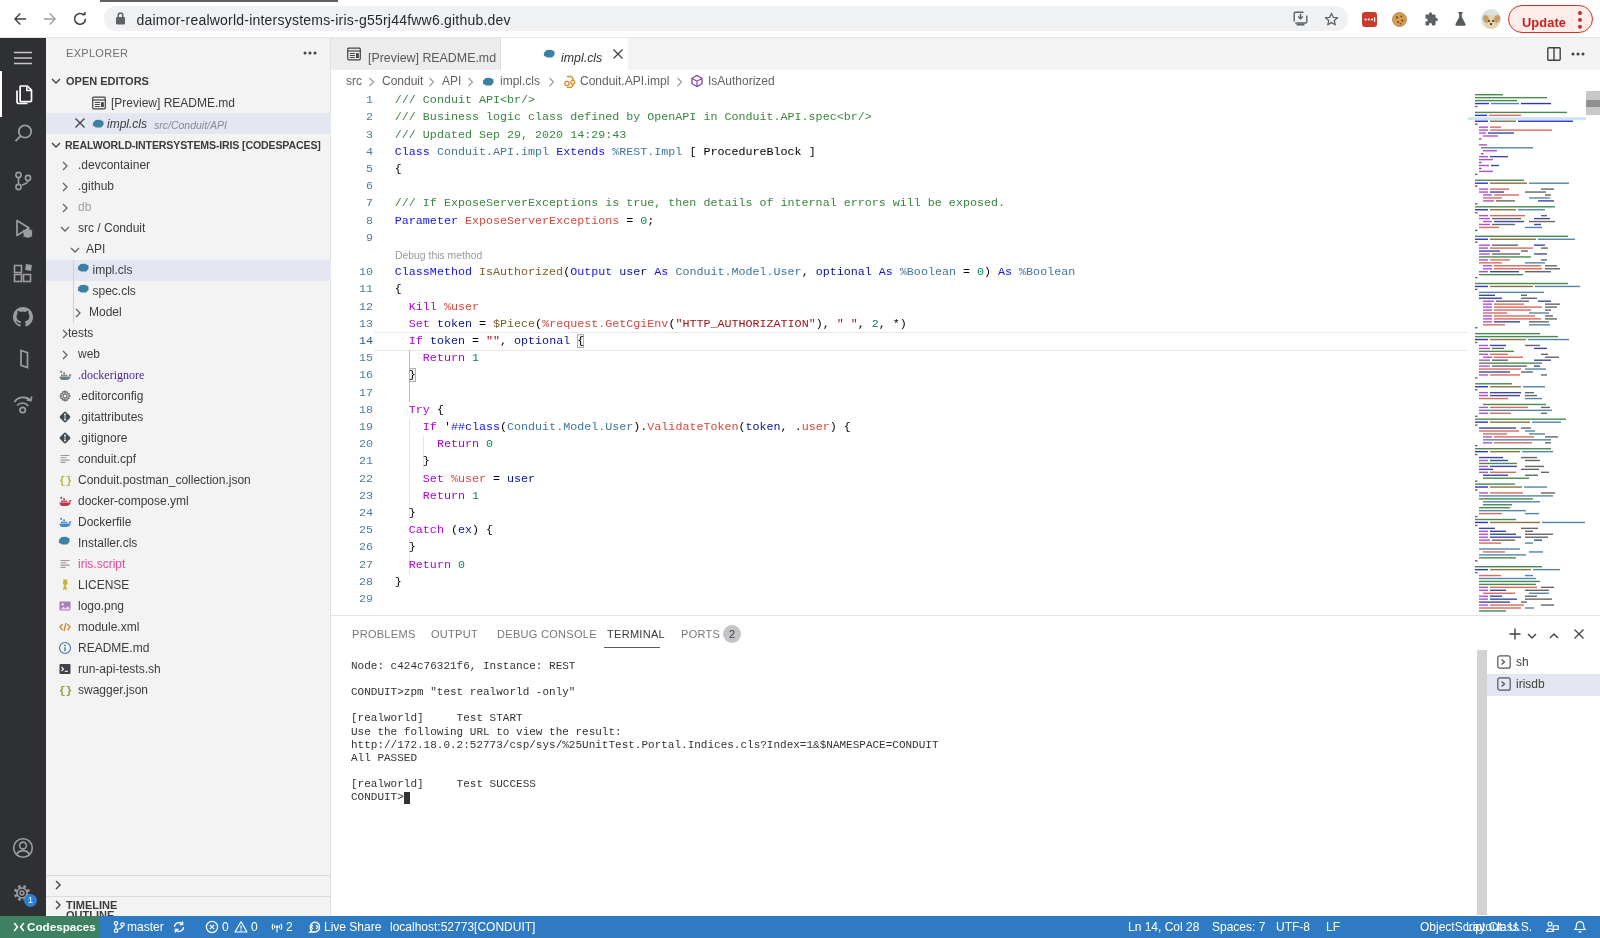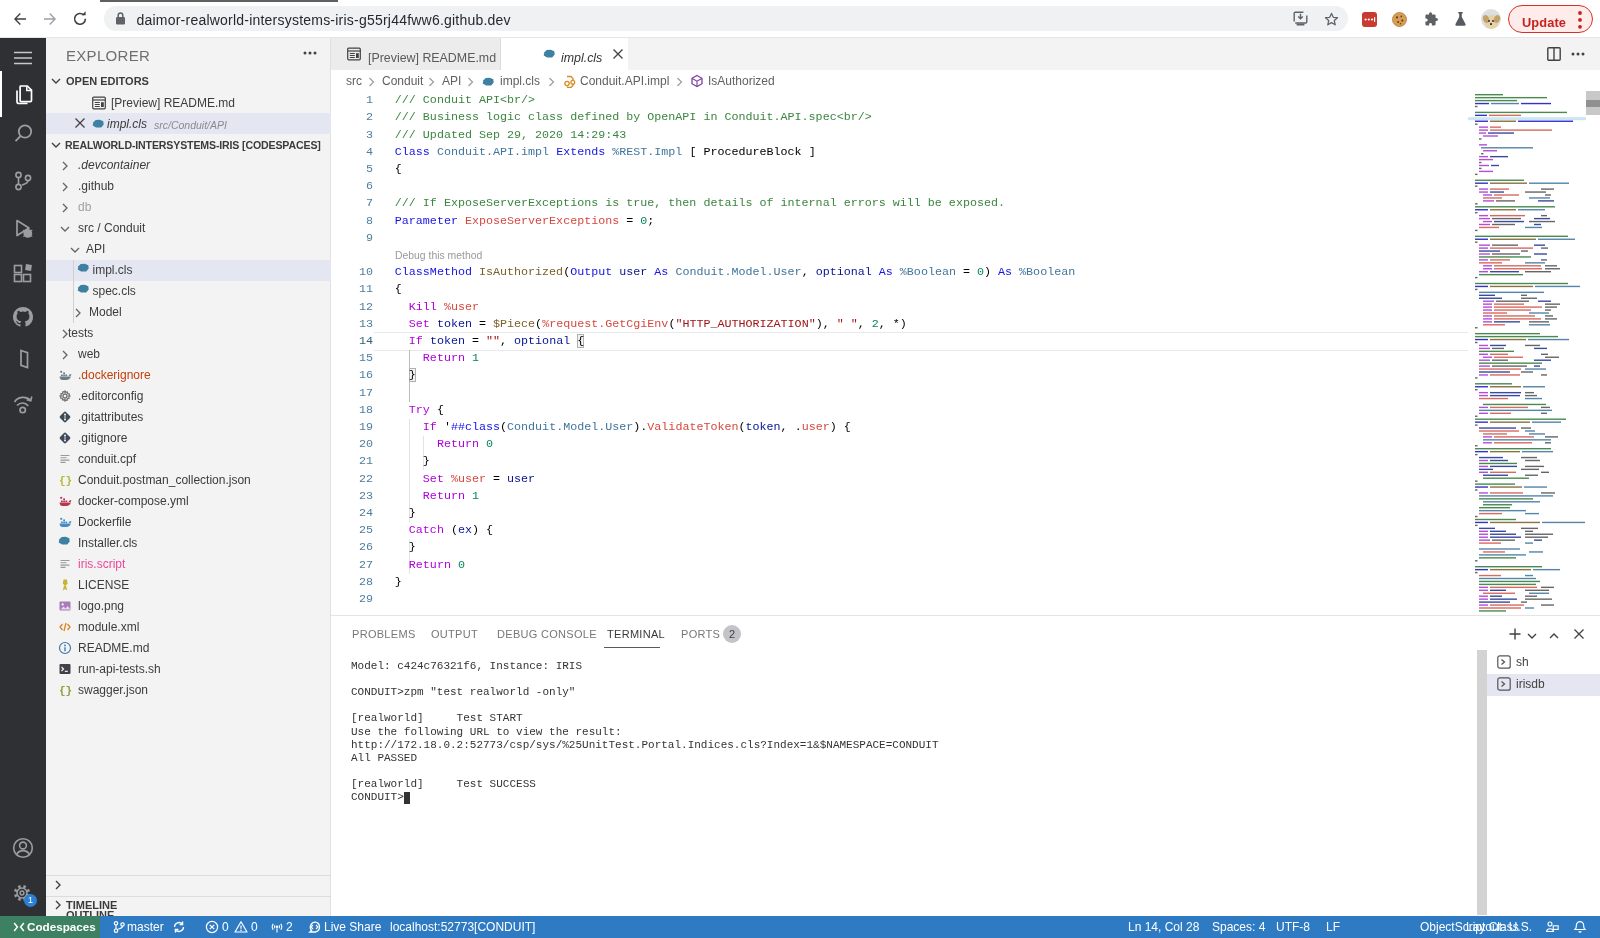--- a/index.html
+++ b/index.html
@@ -169,21 +169,21 @@
   </div>
 <div class="abs" style="left:10px;top:881px;color:#9b9da1">
     <svg width="24" height="24" viewBox="0 0 24 24" style="">
       <circle cx="12" cy="12" r="6.7" fill="none" stroke="currentColor" stroke-width="2.8" stroke-dasharray="2.45 2.8" transform="rotate(11 12 12)"></circle>
       <circle cx="12" cy="12" r="5" fill="none" stroke="currentColor" stroke-width="1.6"></circle>
       <circle cx="12" cy="12" r="1.9" fill="none" stroke="currentColor" stroke-width="1.5"></circle>
     </svg>
   </div>
 <div class="abs" style="left:24px;top:894px;width:13px;height:13px;border-radius:7px;background:#2b7fd4;color:#fff;font-size:9px;text-align:center;line-height:13px">1</div>
 <div class="abs" style="left:46px;top:38px;width:285px;height:878px;background:#f3f3f3;border-right:1px solid #e0e0e0"></div>
-<div class="abs" style="left:66px;top:47px;font-size:15px;color:#6f6f73;letter-spacing:0.3px">EXPLORER</div>
+<div class="abs" style="left:66px;top:47px;font-size:11px;color:#6f6f73;letter-spacing:0.3px">EXPLORER</div>
 <div class="abs" style="left:303px;top:51px;">
     <svg width="14" height="4" viewBox="0 0 14 4" style="">
       <circle cx="2" cy="2" r="1.5" fill="#424242"></circle>
       <circle cx="7" cy="2" r="1.5" fill="#424242"></circle>
       <circle cx="12" cy="2" r="1.5" fill="#424242"></circle>
     </svg>
   </div>
 <div class="abs" style="left:50px;top:75px">
     <svg width="12" height="12" viewBox="0 0 12 12" style="">
       <path d="M2 4l4 4 4-4" fill="none" stroke="#424242" stroke-width="1.4"></path>
@@ -218,21 +218,21 @@
     </svg>
   </div>
 <div class="abs sbh" style="left:65px;top:139px;font-size:10.6px;letter-spacing:-0.15px">REALWORLD-INTERSYSTEMS-IRIS [CODESPACES]</div>
 <div class="abs" style="left:46px;top:259.5px;width:285px;height:21px;background:#e4e6f1"></div>
 <div class="abs" style="left:72.5px;top:259.5px;width:1px;height:63px;background:#d0d0d0"></div>
 <div class="abs" style="left:59px;top:159.5px">
     <svg width="12" height="12" viewBox="0 0 12 12" style="">
       <path d="M4 2l4 4-4 4" fill="none" stroke="#646464" stroke-width="1.3"></path>
     </svg>
   </div>
-<div class="abs" style="left:78px;top:158.0px;font-size:12px;color:#3c3c3c;font-style:italic;">.devcontainer</div>
+<div class="abs" style="left:78px;top:158.0px;font-size:12px;color:#3c3c3c;">.devcontainer</div>
 <div class="abs" style="left:59px;top:180.5px">
     <svg width="12" height="12" viewBox="0 0 12 12" style="">
       <path d="M4 2l4 4-4 4" fill="none" stroke="#646464" stroke-width="1.3"></path>
     </svg>
   </div>
 <div class="abs" style="left:78px;top:179.0px;font-size:12px;color:#3c3c3c;">.github</div>
 <div class="abs" style="left:59px;top:201.5px">
     <svg width="12" height="12" viewBox="0 0 12 12" style="">
       <path d="M4 2l4 4-4 4" fill="none" stroke="#646464" stroke-width="1.3"></path>
     </svg>
@@ -284,21 +284,21 @@
     <svg width="14" height="14" viewBox="0 0 14 14" style="">
       <path d="M1.5 8.5h11.3c-.5 2-2 3.6-4.6 3.6H4.5C2.6 12.1 1.6 10.4 1.5 8.5z" fill="#6d7b85"></path>
       <rect x="3" y="6.5" width="1.8" height="1.6" fill="#6d7b85"></rect>
       <rect x="5.2" y="6.5" width="1.8" height="1.6" fill="#6d7b85"></rect>
       <rect x="7.4" y="6.5" width="1.8" height="1.6" fill="#6d7b85"></rect>
       <rect x="5.2" y="4.4" width="1.8" height="1.6" fill="#6d7b85"></rect>
       <path d="M10.5 7.5c.8-1.2 2-1.4 3-.8-.6.4-.8.8-.9 1.6" fill="#6d7b85"></path>
       <circle cx="3.2" cy="3.8" r="1.1" fill="#6d7b85"></circle>
     </svg>
   </div>
-<div class="abs" style="left:78px;top:368.0px;font-size:12px;color:#c2410c;">.dockerignore</div>
+<div class="abs" style="left:78px;top:368.0px;font-size:12px;color:#4c1d95;font-family:Liberation Serif, serif;">.dockerignore</div>
 <div class="abs" style="left:58px;top:389.0px">
     <svg width="14" height="14" viewBox="0 0 14 14" style="">
       <circle cx="7" cy="7" r="2" fill="none" stroke="#717171" stroke-width="1.3"></circle>
       <path d="M7 1.8l.7 1.6 1.7-.5.3 1.7 1.7.3-.5 1.7L12.2 7l-1.6.7.5 1.7-1.7.3-.3 1.7-1.7-.5L7 12.2l-.7-1.6-1.7.5-.3-1.7-1.7-.3.5-1.7L1.8 7l1.6-.7-.5-1.7 1.7-.3.3-1.7 1.7.5z" fill="none" stroke="#717171" stroke-width="1.2" stroke-linejoin="round"></path>
     </svg>
   </div>
 <div class="abs" style="left:78px;top:389.0px;font-size:12px;color:#3c3c3c;">.editorconfig</div>
 <div class="abs" style="left:58px;top:410.0px">
     <svg width="14" height="14" viewBox="0 0 14 14" style="">
       <rect x="2.8" y="2.8" width="8.4" height="8.4" rx="1.4" transform="rotate(45 7 7)" fill="#3e4a56"></rect>
@@ -914,21 +914,21 @@
 <div class="abs" style="left:1548px;top:630px">
     <svg width="12" height="12" viewBox="0 0 12 12" style="">
       <path d="M2 8l4-4 4 4" fill="none" stroke="#424242" stroke-width="1.4"></path>
     </svg>
   </div>
 <div class="abs" style="left:1572px;top:627px">
     <svg width="14" height="14" viewBox="0 0 14 14" style="">
       <path d="M2.5 2.5l9 9M11.5 2.5l-9 9" stroke="#424242" stroke-width="1.3"></path>
     </svg>
   </div>
-<div class="term" style="left:351px;top:660.0px">Model: c424c76321f6, Instance: IRIS</div>
+<div class="term" style="left:351px;top:660.0px">Node: c424c76321f6, Instance: REST</div>
 <div class="term" style="left:351px;top:686.2px">CONDUIT&gt;zpm "test realworld -only"</div>
 <div class="term" style="left:351px;top:712.4px">[realworld]     Test START</div>
 <div class="term" style="left:351px;top:725.5px">Use the following URL to view the result:</div>
 <div class="term" style="left:351px;top:738.6px">http://172.18.0.2:52773/csp/sys/%25UnitTest.Portal.Indices.cls?Index=1&amp;$NAMESPACE=CONDUIT</div>
 <div class="term" style="left:351px;top:751.7px">All PASSED</div>
 <div class="term" style="left:351px;top:777.9px">[realworld]     Test SUCCESS</div>
 <div class="term" style="left:351px;top:791.0px">CONDUIT&gt;</div>
 <div class="abs" style="left:403.9px;top:791.5px;width:6.6px;height:12.5px;background:#333"></div>
 <div class="abs" style="left:1476.5px;top:650px;width:10px;height:265px;background:#d3d3d3"></div>
 <div class="abs" style="left:1487px;top:674px;width:113px;height:22px;background:#e4e6f1"></div>
@@ -994,21 +994,21 @@
 <div class="sbit" style="left:286px">2</div>
 <div class="abs" style="left:307px;top:920px">
     <svg width="14" height="14" viewBox="0 0 14 14" style="">
       <path d="M8.5 2.2a5 5 0 0 0-4 8.2L2.8 12h5.7a5 5 0 0 0 0-9.8z" fill="none" stroke="#fff" stroke-width="1.3"></path>
       <path d="M9 5l2 2-2 2M6 5L4 7l2 2" fill="none" stroke="#fff" stroke-width="1.1"></path>
     </svg>
   </div>
 <div class="sbit" style="left:324px">Live Share</div>
 <div class="sbit" style="left:390px">localhost:52773[CONDUIT]</div>
 <div class="sbit" style="left:1128px">Ln 14, Col 28</div>
-<div class="sbit" style="left:1212px">Spaces: 4</div>
+<div class="sbit" style="left:1212px">Spaces: 7</div>
 <div class="sbit" style="left:1276px">UTF-8</div>
 <div class="sbit" style="left:1326px">LF</div>
 <div class="sbit" style="left:1420px">ObjectScript Class</div>
 <div class="sbit" style="left:1466px">Layout: U.S.</div>
 <div class="abs" style="left:1545px;top:920px">
     <svg width="14" height="14" viewBox="0 0 14 14" style="">
       <circle cx="5" cy="4" r="2" fill="none" stroke="#fff" stroke-width="1.1"></circle>
       <path d="M1.5 11.5a3.6 3.6 0 0 1 7 0z" fill="none" stroke="#fff" stroke-width="1.1"></path>
       <rect x="8.2" y="5.8" width="5" height="3.6" fill="none" stroke="#fff" stroke-width="1.1"></rect>
       <path d="M9.5 9.4l-1 1.6v-1.6z" fill="#fff"></path>

